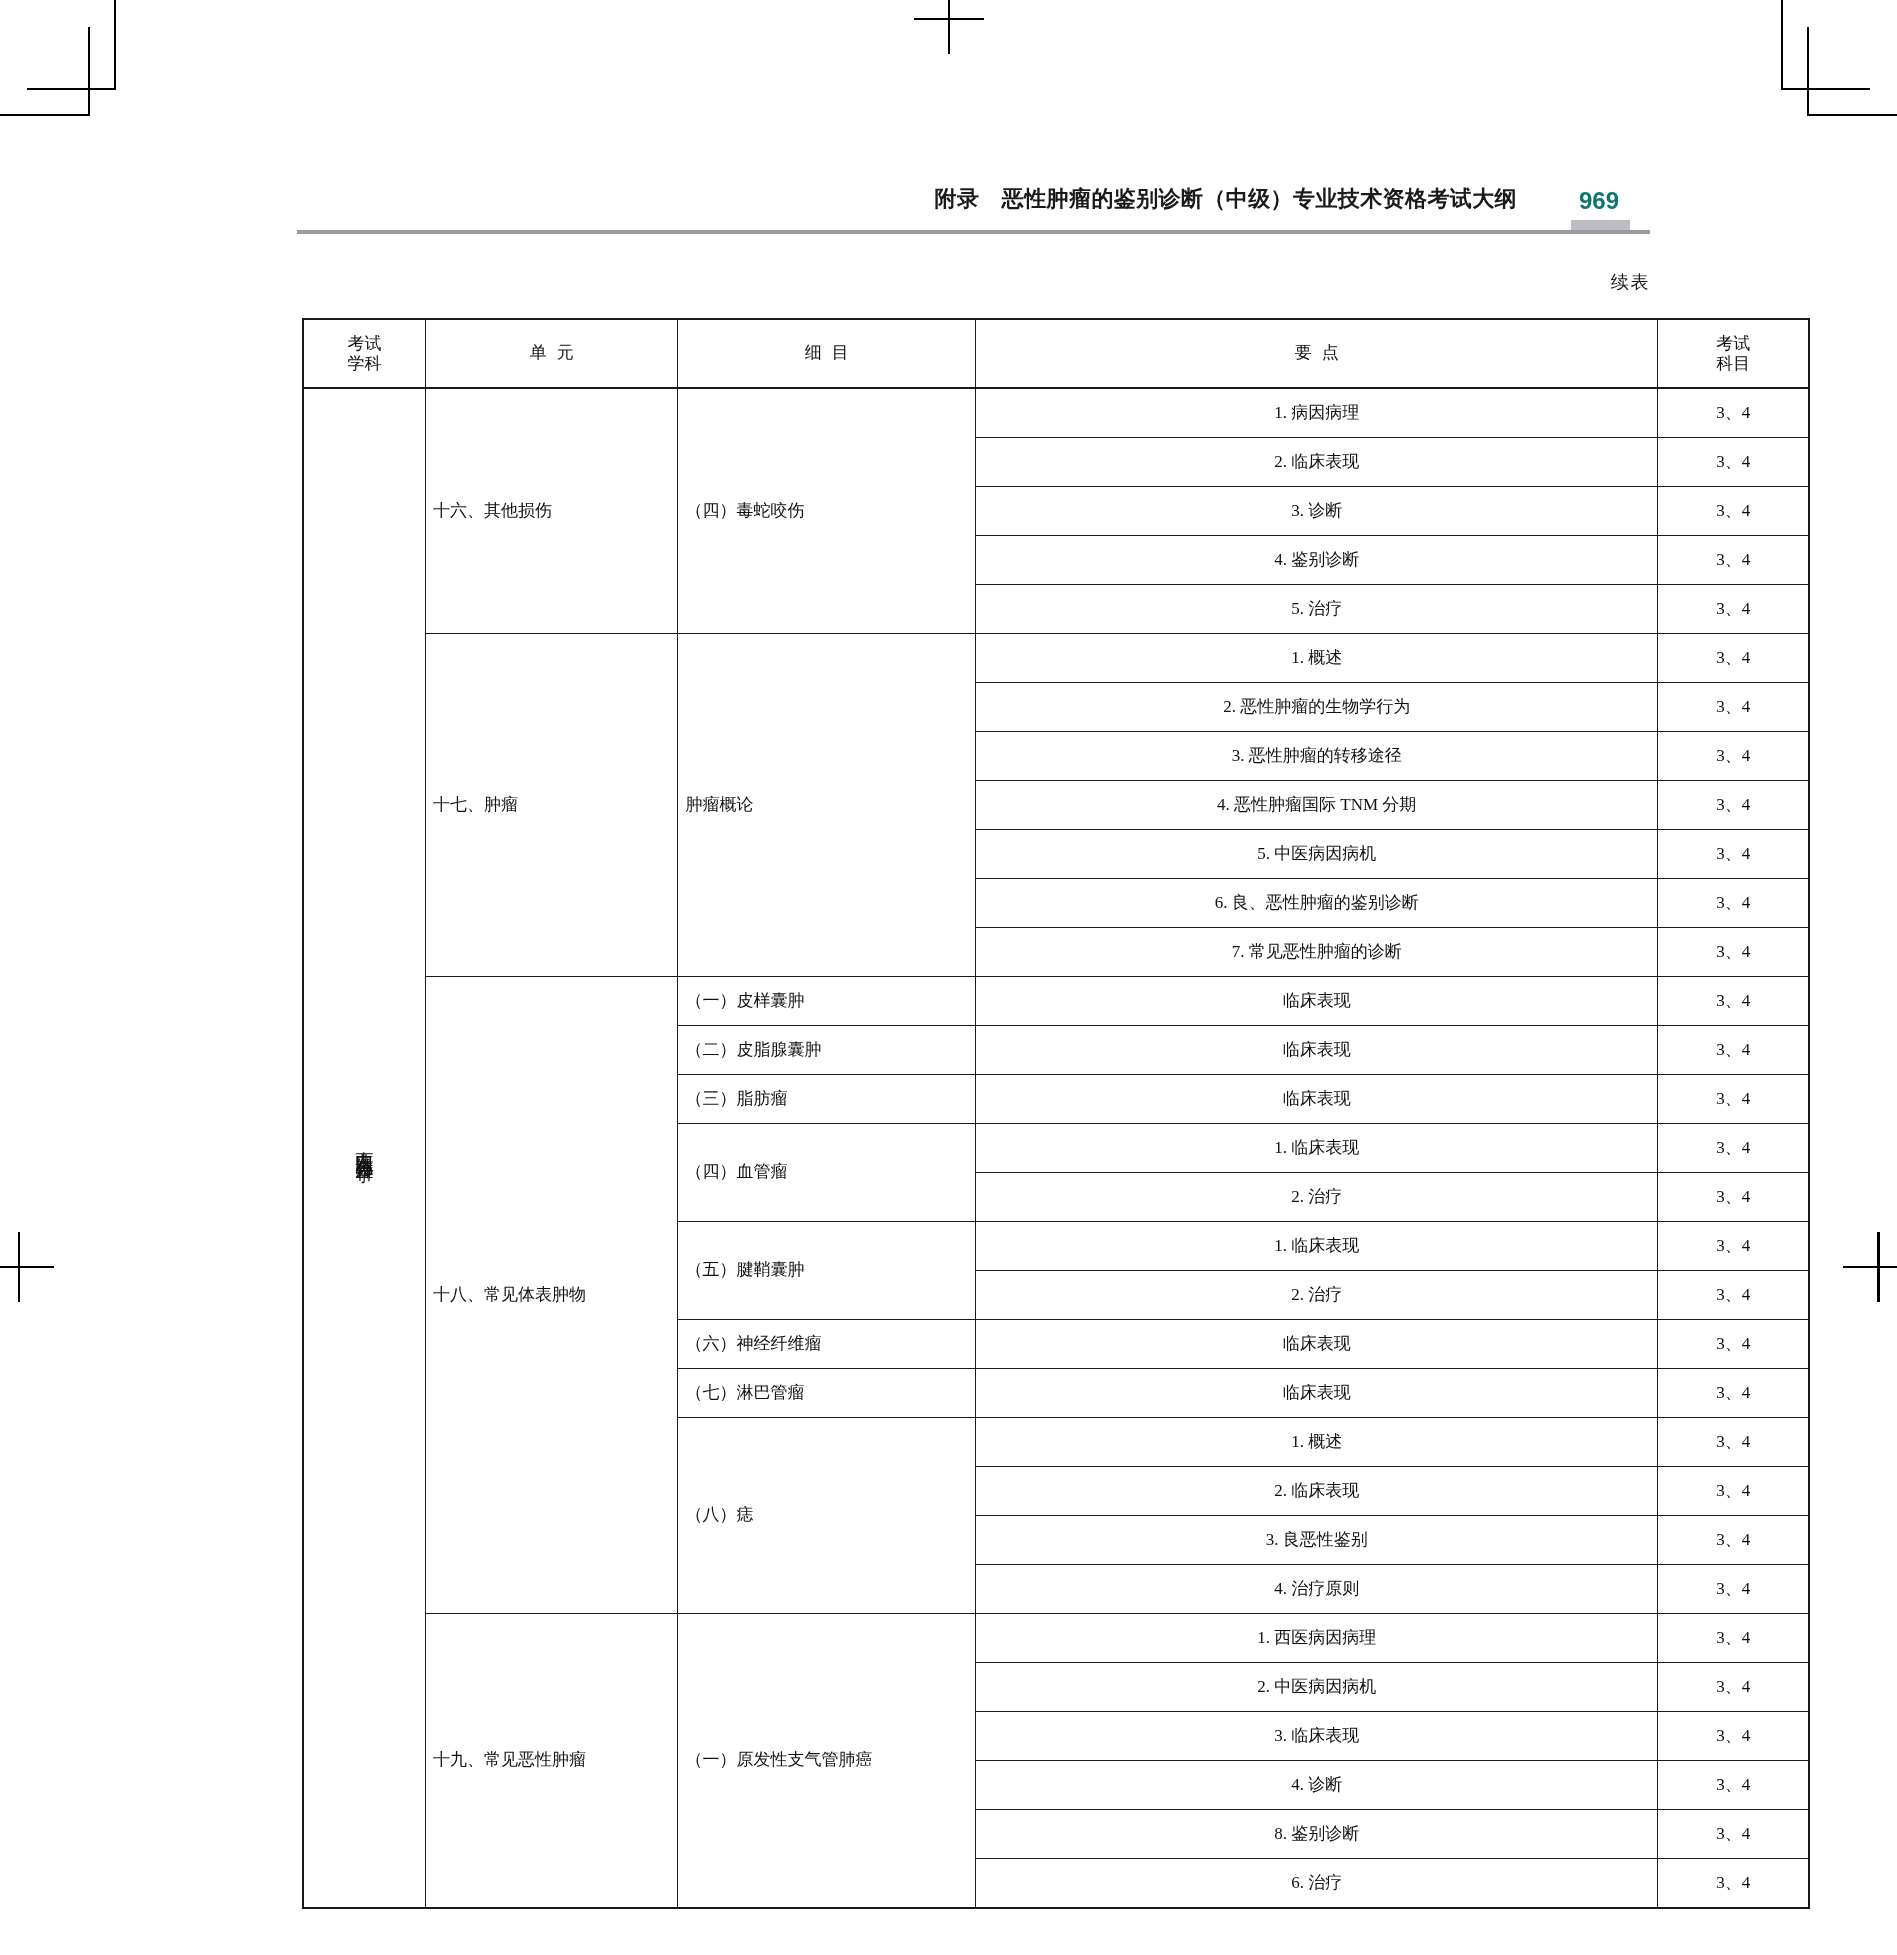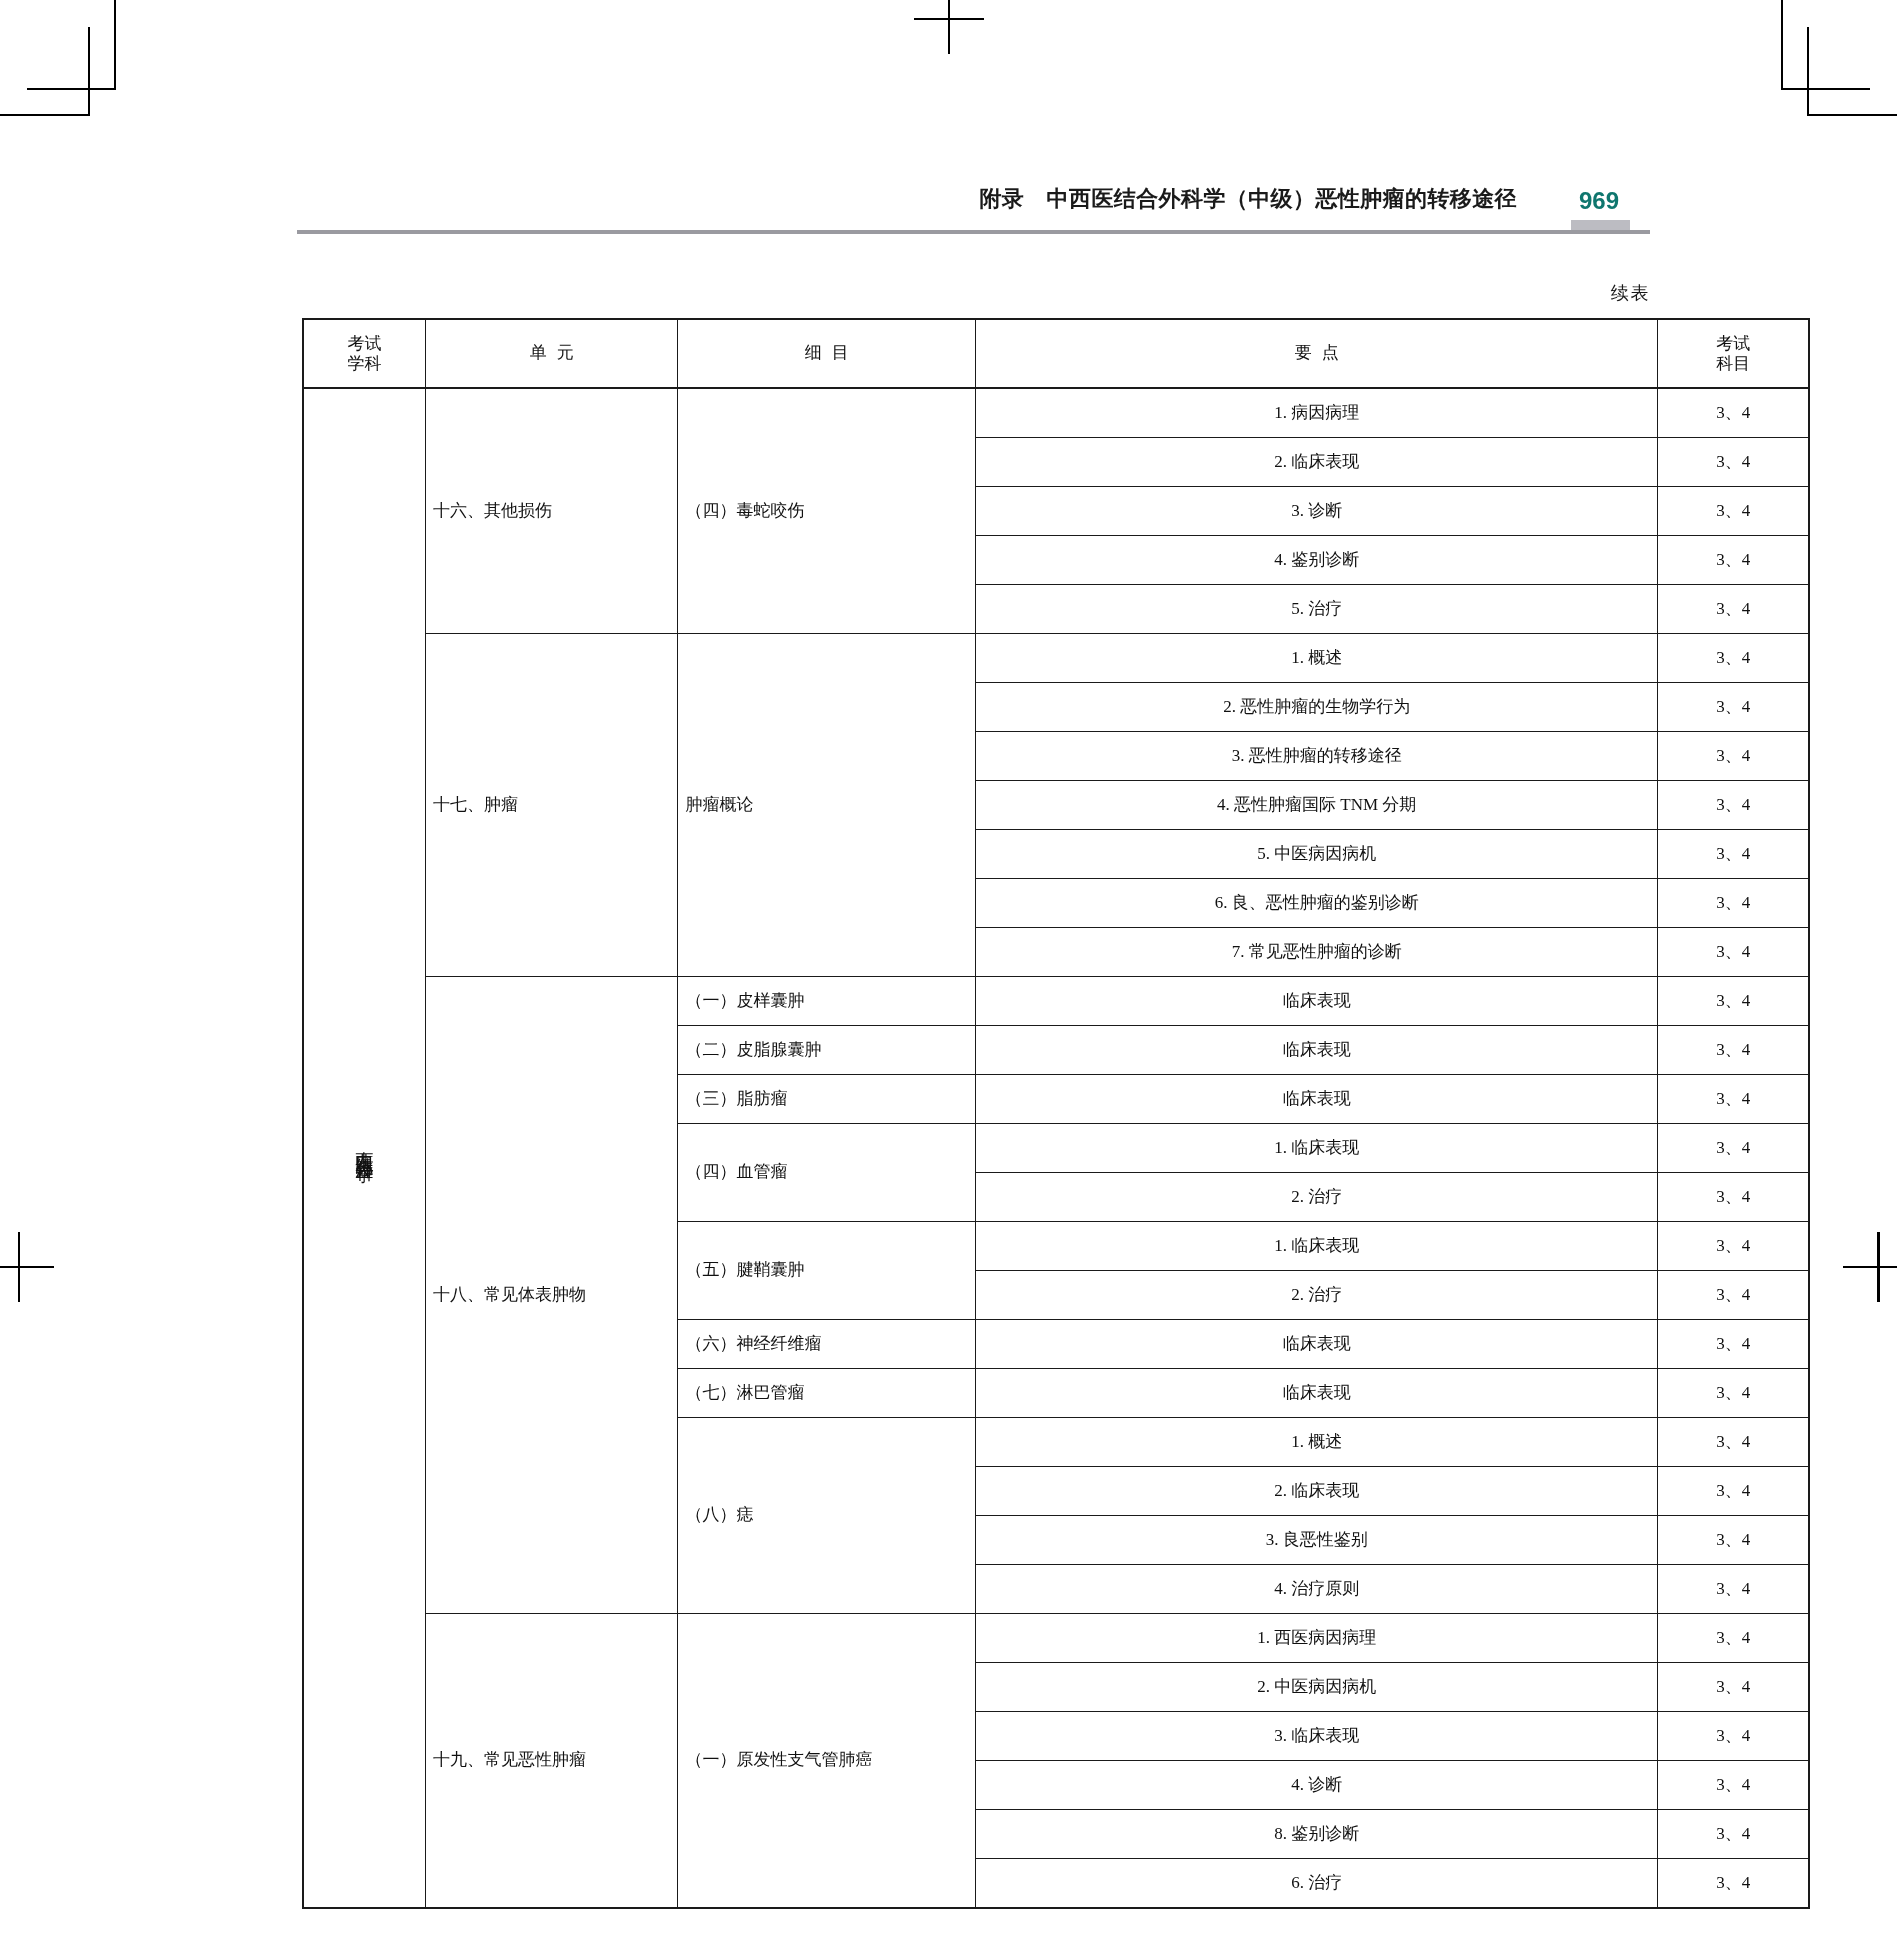--- a/index.html
+++ b/index.html
@@ -89,21 +89,21 @@
     top: 220px;
     width: 59px;
     height: 13.3px;
     background: #bcbcc2;
   }
 
   
   #contlabel {
     position: absolute;
     right: 247px;
-    top: 281px;
+    top: 270px;
     font-size: 18px;
     color: #1a1a1a;
     letter-spacing: 1.6px;
     font-family: "Liberation Serif", "DejaVu Serif", serif;
   }
 
   
   #tbl-wrap {
     position: absolute;
     left: 302px;
@@ -206,21 +206,21 @@
   <div class="regmark" style="left:-16.4px; top:1232px;">
     <div class="rh"></div>
       <div class="rv"></div>
   </div>
   <div class="regmark" style="right:-16.4px; top:1232px;">
     <div class="rh"></div>
       <div class="rv"></div>
   </div>
 
   <div id="runhead">
-    <div class="ht">附录　中西医结合外科学（中级）恶性肿瘤的转移途径</div>
+    <div class="ht">附录　恶性肿瘤的鉴别诊断（中级）专业技术资格考试大纲</div>
     <div class="pgno">969</div>
   </div>
   <div id="headrule-box"></div>
   <div id="headrule"></div>
 
   <div id="contlabel">续表</div>
 
   <div id="tbl-wrap">
     <table class="grid">
       <tbody id="tbody">

